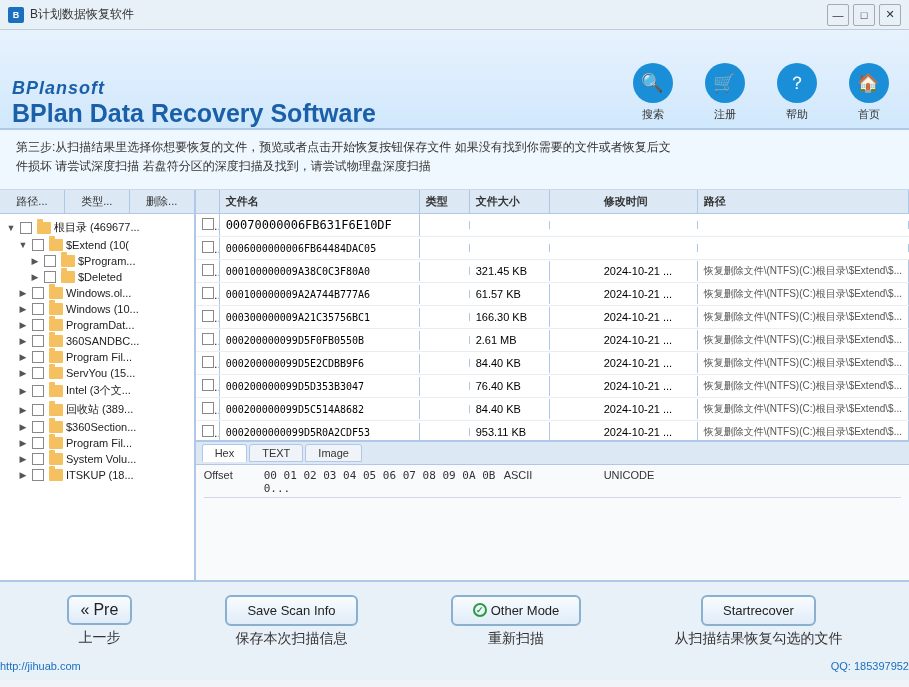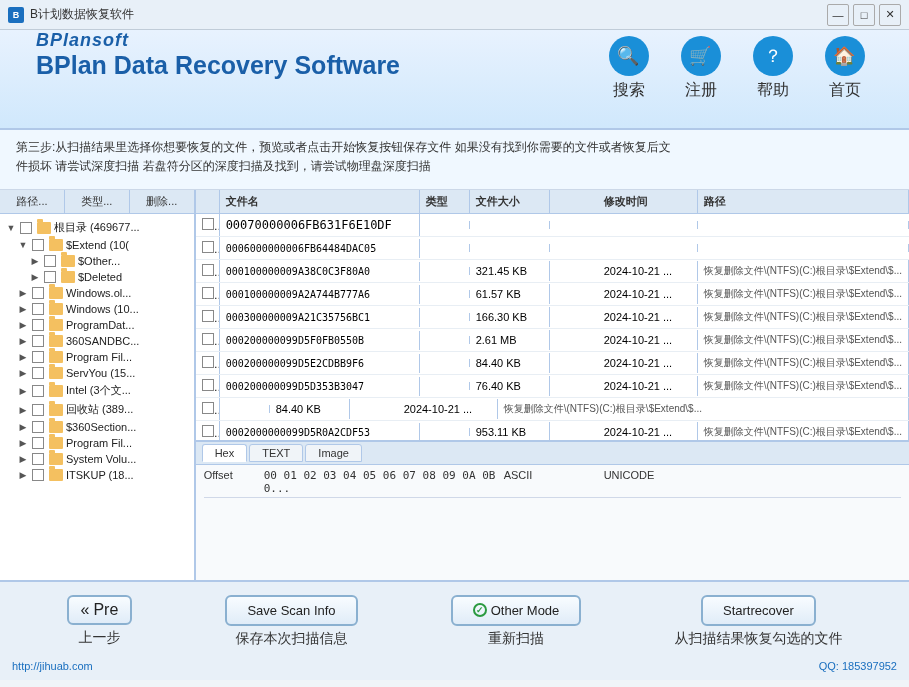--- a/index.html
+++ b/index.html
@@ -46,22 +46,22 @@
       font-size: 11px; color: #333;
       border-radius: 2px;
     }
 
     
     #header {
       height: 100px;
       background: linear-gradient(to bottom, #e8f2fe, #d0e8fc);
       border-bottom: 2px solid #b0c8e8;
       display: flex;
-      align-items: flex-start;
-      padding: 0 36px;
+      align-items: flex-end;
+      padding: 0 12px;
       position: relative;
     }
     #logo-area {
       flex: 1;
     }
     #logo-brand {
       font-size: 18px;
       font-weight: bold;
       color: #1a5fa8;
       letter-spacing: 1px;
@@ -87,21 +87,21 @@
       border-radius: 50%;
       background: #1a8fd8;
       display: flex; align-items: center; justify-content: center;
       color: white; font-size: 18px;
     }
     .nav-btn-circle.search { background: #1a8fd8; }
     .nav-btn-circle.register { background: #1a8fd8; }
     .nav-btn-circle.help { background: #1a8fd8; }
     .nav-btn-circle.home { background: #1a8fd8; }
     .nav-btn-label {
-      font-size: 16px; color: #333;
+      font-size: 11px; color: #333;
     }
 
     
     #instructions {
       background: #f0f8ff;
       padding: 8px 16px;
       font-size: 12px;
       color: #333;
       line-height: 1.6;
       border-bottom: 1px solid #ccd8e8;
@@ -344,21 +344,21 @@
       padding: 4px 12px;
     }
     .bottom-btn-label {
       font-size: 14px;
       color: #333;
       text-align: center;
     }
     #bottom-links {
       display: flex;
       justify-content: space-between;
-      padding: 4px 12px 4px;
+      padding: 4px 0 4px;
     }
     .bottom-link {
       color: #1a6fbf;
       font-size: 11px;
       text-decoration: none;
       cursor: pointer;
     }
     .other-mode-icon {
       width: 14px; height: 14px;
       border-radius: 50%;
@@ -445,21 +445,21 @@
         <span class="tree-checkbox"></span>
         <span class="tree-folder-icon"></span>
         <span class="tree-item-label">$Extend (10(</span>
       </div>
 
       <div class="tree-item">
         <span class="tree-indent" style="width:28px"></span>
         <span class="tree-expander">▶</span>
         <span class="tree-checkbox"></span>
         <span class="tree-folder-icon"></span>
-        <span class="tree-item-label">$Other...</span>
+        <span class="tree-item-label">$Program...</span>
       </div>
 
       <div class="tree-item">
         <span class="tree-indent" style="width:28px"></span>
         <span class="tree-expander">▶</span>
         <span class="tree-checkbox"></span>
         <span class="tree-folder-icon"></span>
         <span class="tree-item-label">$Deleted</span>
       </div>
 
@@ -651,20 +651,21 @@
       <div class="file-col col-name" style="font-family:monospace;font-size:10px;">000200000099D5D353B3047</div>
       <div class="file-col col-type"></div>
       <div class="file-col col-size">76.40 KB</div>
       <div class="file-col col-date">2024-10-21 ...</div>
       <div class="file-col col-path" style="font-size:10px;color:#555;">恢复删除文件\(NTFS)(C:)根目录\$Extend\$...</div>
     </div>
           <div class="file-row">
       <div class="file-col col-check">
         <div class="file-checkbox" style="width:12px;height:12px;border:1px solid #888;background:white;display:inline-flex;"></div>
       </div>
+      <div class="file-col col-name" style="font-family:monospace;font-size:10px;">000200000099D5C514A8682</div>
       <div class="file-col col-type"></div>
       <div class="file-col col-size">84.40 KB</div>
       <div class="file-col col-date">2024-10-21 ...</div>
       <div class="file-col col-path" style="font-size:10px;color:#555;">恢复删除文件\(NTFS)(C:)根目录\$Extend\$...</div>
     </div>
           <div class="file-row">
       <div class="file-col col-check">
         <div class="file-checkbox" style="width:12px;height:12px;border:1px solid #888;background:white;display:inline-flex;"></div>
       </div>
       <div class="file-col col-name" style="font-family:monospace;font-size:10px;">0002000000099D5R0A2CDF53</div>

